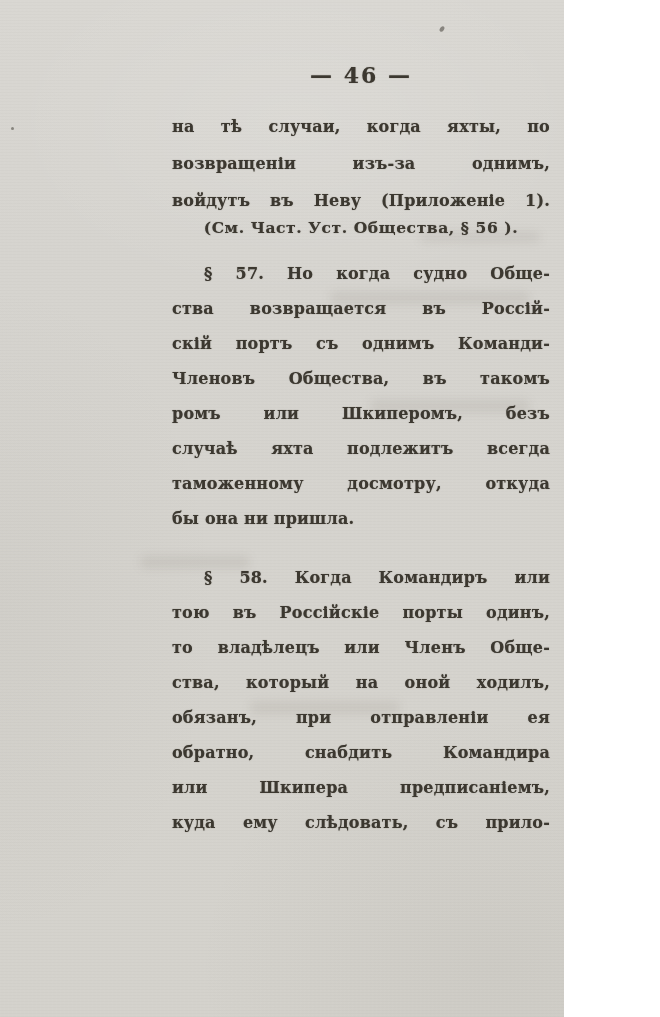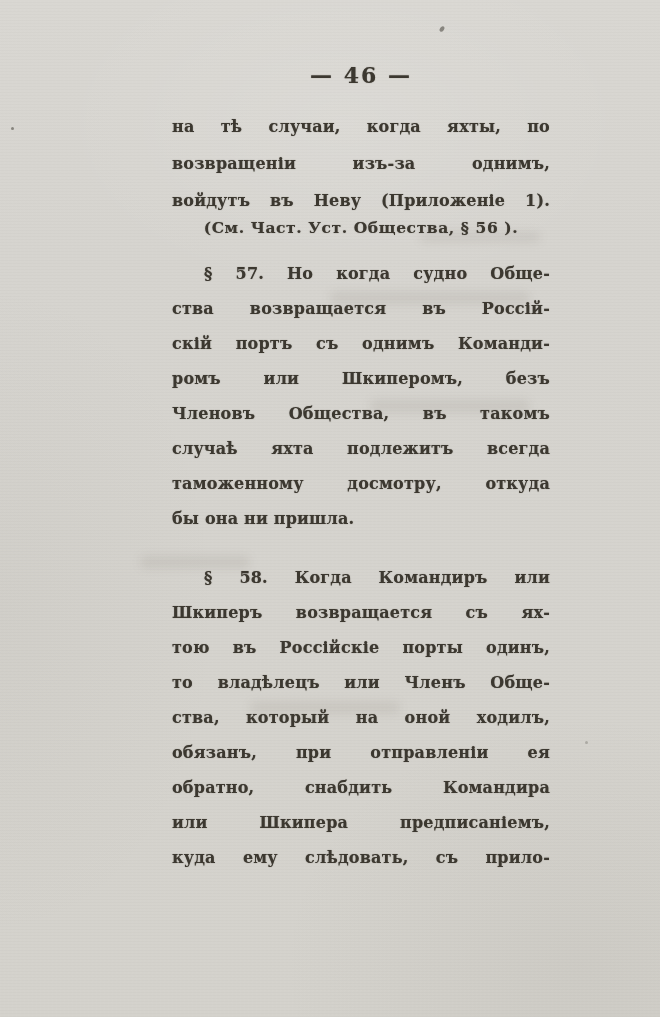--- a/index.html
+++ b/index.html
@@ -5,21 +5,21 @@
   html, body {
     margin: 0;
     padding: 0;
     width: 660px;
     height: 1017px;
     overflow: hidden;
     font-family: "DejaVu Serif", "Liberation Serif", serif;
   }
   .page {
     position: relative;
-    width: 660px;
+    width: 564px;
     height: 1017px;
     background-color: #d6d4cf;
     background-image:
       radial-gradient(ellipse 420px 260px at 52% 12%, rgba(255,255,255,0.10), rgba(255,255,255,0) 70%),
       radial-gradient(ellipse 500px 420px at 88% 95%, rgba(110,105,95,0.07), rgba(110,105,95,0) 60%),
       radial-gradient(ellipse 400px 600px at 0% 60%, rgba(120,115,105,0.05), rgba(120,115,105,0) 55%),
       linear-gradient(180deg, #d9d7d2 0%, #d6d4cf 25%, #d4d2cc 100%);
     overflow: hidden;
   }
   
@@ -120,30 +120,29 @@
     </div>
 
     <div class="para p-cite ink">
       <div class="cite-line">(См. Част. Уст. Общества, § 56 ).</div>
     </div>
 
     <div class="para p-s57 ink">
       <div class="line indent">§ 57. Но когда судно Обще-</div>
       <div class="line">ства возвращается въ Россій-</div>
       <div class="line">скій портъ съ однимъ Команди-</div>
+      <div class="line">Членовъ Общества, въ такомъ</div>
       <div class="line">ромъ или Шкиперомъ, безъ</div>
-      <div class="line">Членовъ Общества, въ такомъ</div>
       <div class="line">случаѣ яхта подлежитъ всегда</div>
       <div class="line">таможенному досмотру, откуда</div>
       <div class="line lastline">бы она ни пришла.</div>
     </div>
 
     <div class="para p-s58 ink">
       <div class="line indent">§ 58. Когда Командиръ или</div>
-      <div class="line">Шкиперъ возвращается съ ях-</div>
       <div class="line">тою въ Россійскіе порты одинъ,</div>
       <div class="line">то владѣлецъ или Членъ Обще-</div>
       <div class="line">ства, который на оной ходилъ,</div>
       <div class="line">обязанъ, при отправленіи ея</div>
       <div class="line">обратно, снабдить Командира</div>
       <div class="line">или Шкипера предписаніемъ,</div>
       <div class="line">куда ему слѣдовать, съ прило-</div>
     </div>
 
   </div>

